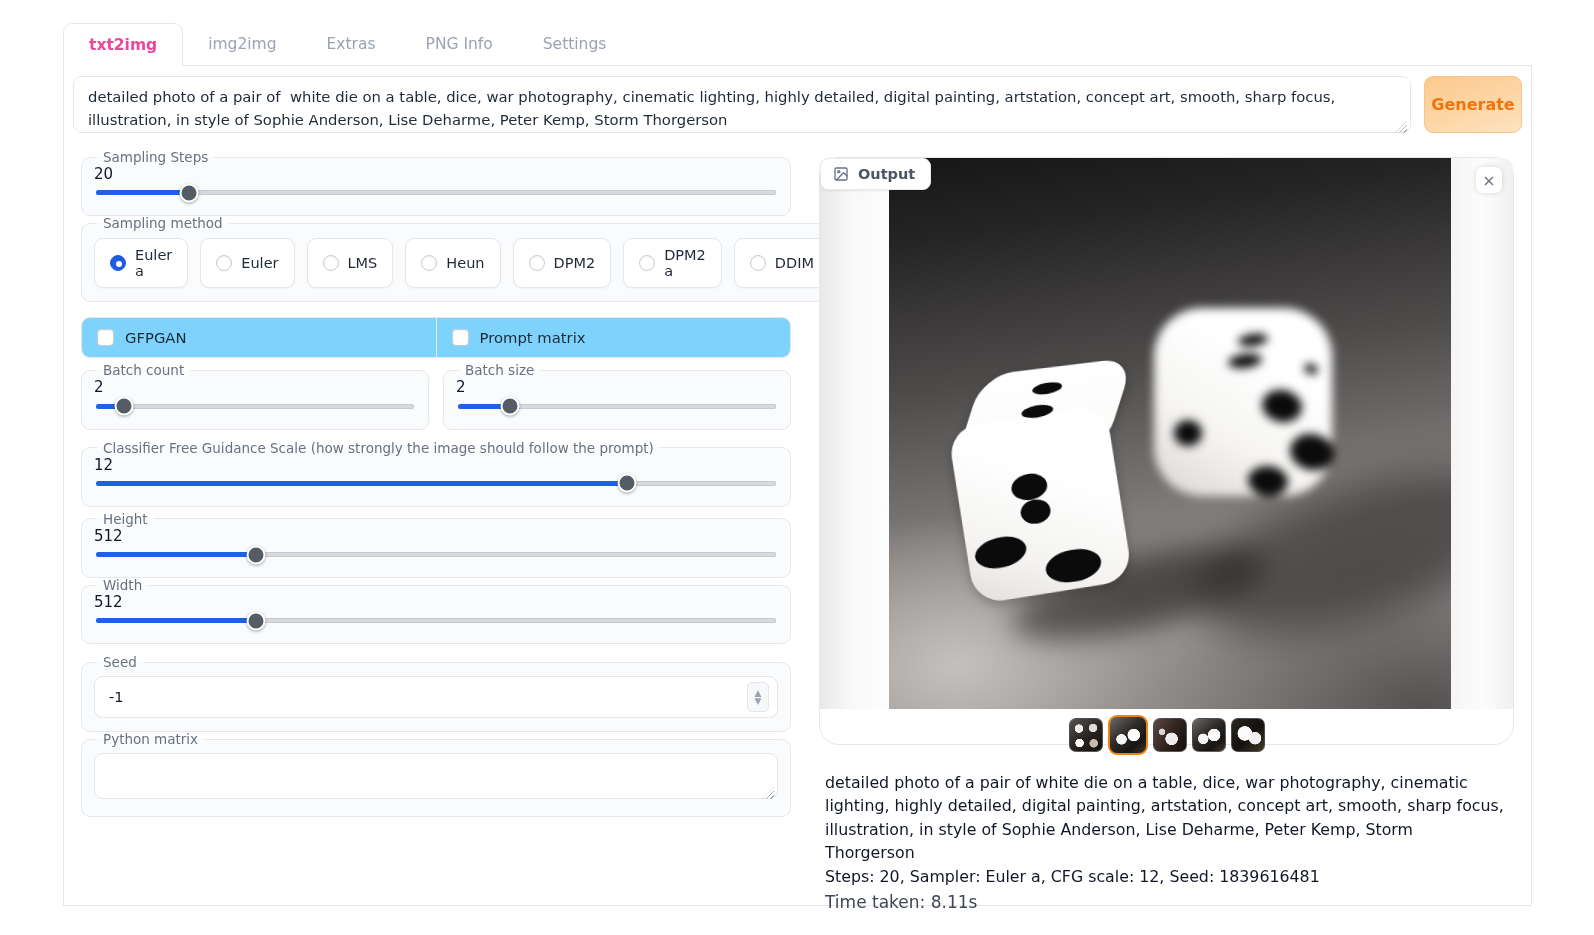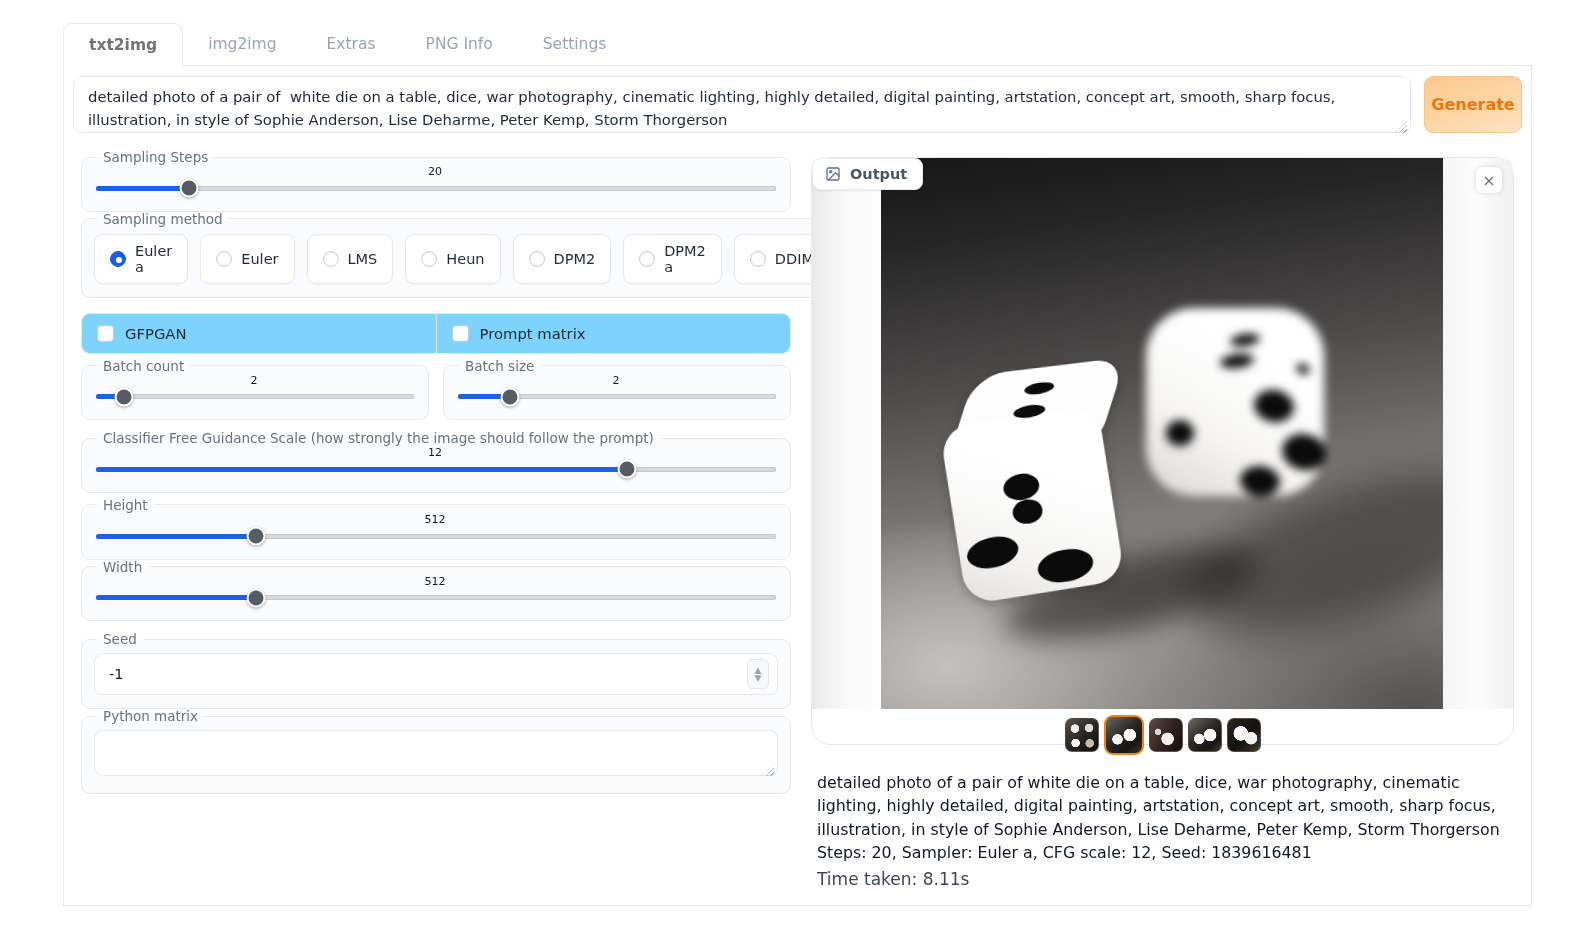--- a/index.html
+++ b/index.html
@@ -4,48 +4,48 @@
 <style>
   * { box-sizing: border-box; margin: 0; padding: 0; }
   html,body { width:1594px; height:935px; background:#fff; overflow:hidden;
     font-family:"DejaVu Sans","Liberation Sans",sans-serif; color:#111827; }
 
   .app { position:absolute; left:63px; top:20px; width:1469px; height:886px; }
 
   
   .tabbar { display:flex; align-items:flex-end; height:46px; border-bottom:1px solid #e5e7eb; }
   .tab { padding:12px 25px; font-size:15.5px; color:#9aa3b1; cursor:pointer; }
-  .tab.active { background:#fff; color:#737373; font-weight:700;
+  .tab.active { background:#fff; color:#ec4899; font-weight:700;
     border:1px solid #e5e7eb; border-bottom:none; border-radius:9px 9px 0 0; margin-bottom:-1px; }
 
   .frame { border:1px solid #e5e7eb; border-top:none; height:840px; padding:8px 8px 0; }
 
   
   .prompt-row { display:flex; gap:13px; margin:2px 1px 12px; }
   .prompt-wrap { position:relative; flex:1; }
   textarea.prompt { width:100%; height:57px; border:1px solid #e5e7eb; border-radius:9px;
     padding:9px 14px; font-family:inherit; font-size:14.8px; line-height:1.55; color:#1f2937;
     resize:none; outline:none; background:#fff; }
   .rz { position:absolute; right:4px; bottom:4px; width:12px; height:12px;
     background:repeating-linear-gradient(135deg,transparent 0 2px,#9ca3af 2px 3px);
     clip-path:polygon(100% 0,100% 100%,0 100%); opacity:.8; }
   .generate { width:98px; height:57px; border:1px solid #f8c489; border-radius:9px;
     background:linear-gradient(160deg,#fcc98e 0%,#fdd6a6 55%,#fee3c2 100%);
     color:#ee750e; font-weight:700; font-size:16px; font-family:inherit; cursor:pointer; }
 
   
-  .main { display:flex; gap:20px; padding:0 9px; }
+  .main { display:flex; gap:28px; padding:0 9px; }
   .left { width:710px; flex:none; }
   .right { flex:1; }
 
   
   fieldset.ctl { border:1px solid #e6e8eb; border-radius:9px; background:#fafbfc;
     padding:1px 12px 13px; position:relative; }
   fieldset.ctl legend { color:#68727f; font-size:13.5px; padding:0 6px; margin-left:3px; }
-  .val { text-align:center; font-size:11px; color:#0f172a; margin:0 2px 5px 0; line-height:1.15; }
+  .val { text-align:left; font-size:15px; color:#0f172a; margin:0 2px 5px 0; line-height:1.15; }
   .slider { position:relative; height:5px; border-radius:99px; background:#d6d9dd;
     box-shadow:inset 0 0 0 1px #c7cbd1; margin:7px 2px 7px; }
   .slider .fill { position:absolute; left:0; top:0; height:100%; background:#1d62e4; border-radius:99px; }
   .slider .knob { position:absolute; top:50%; width:19px; height:19px; border-radius:50%;
     background:#565c66; border:2px solid #fff; transform:translate(-50%,-50%);
     box-shadow:0 1px 3px rgba(0,0,0,.35); cursor:grab; }
 
   .radio-row { display:flex; gap:12px; margin-top:6px; }
   .pill { display:inline-flex; align-items:center; gap:9px; background:#fff;
     border:1px solid #e5e7eb; border-radius:9px; padding:8px 15px;

